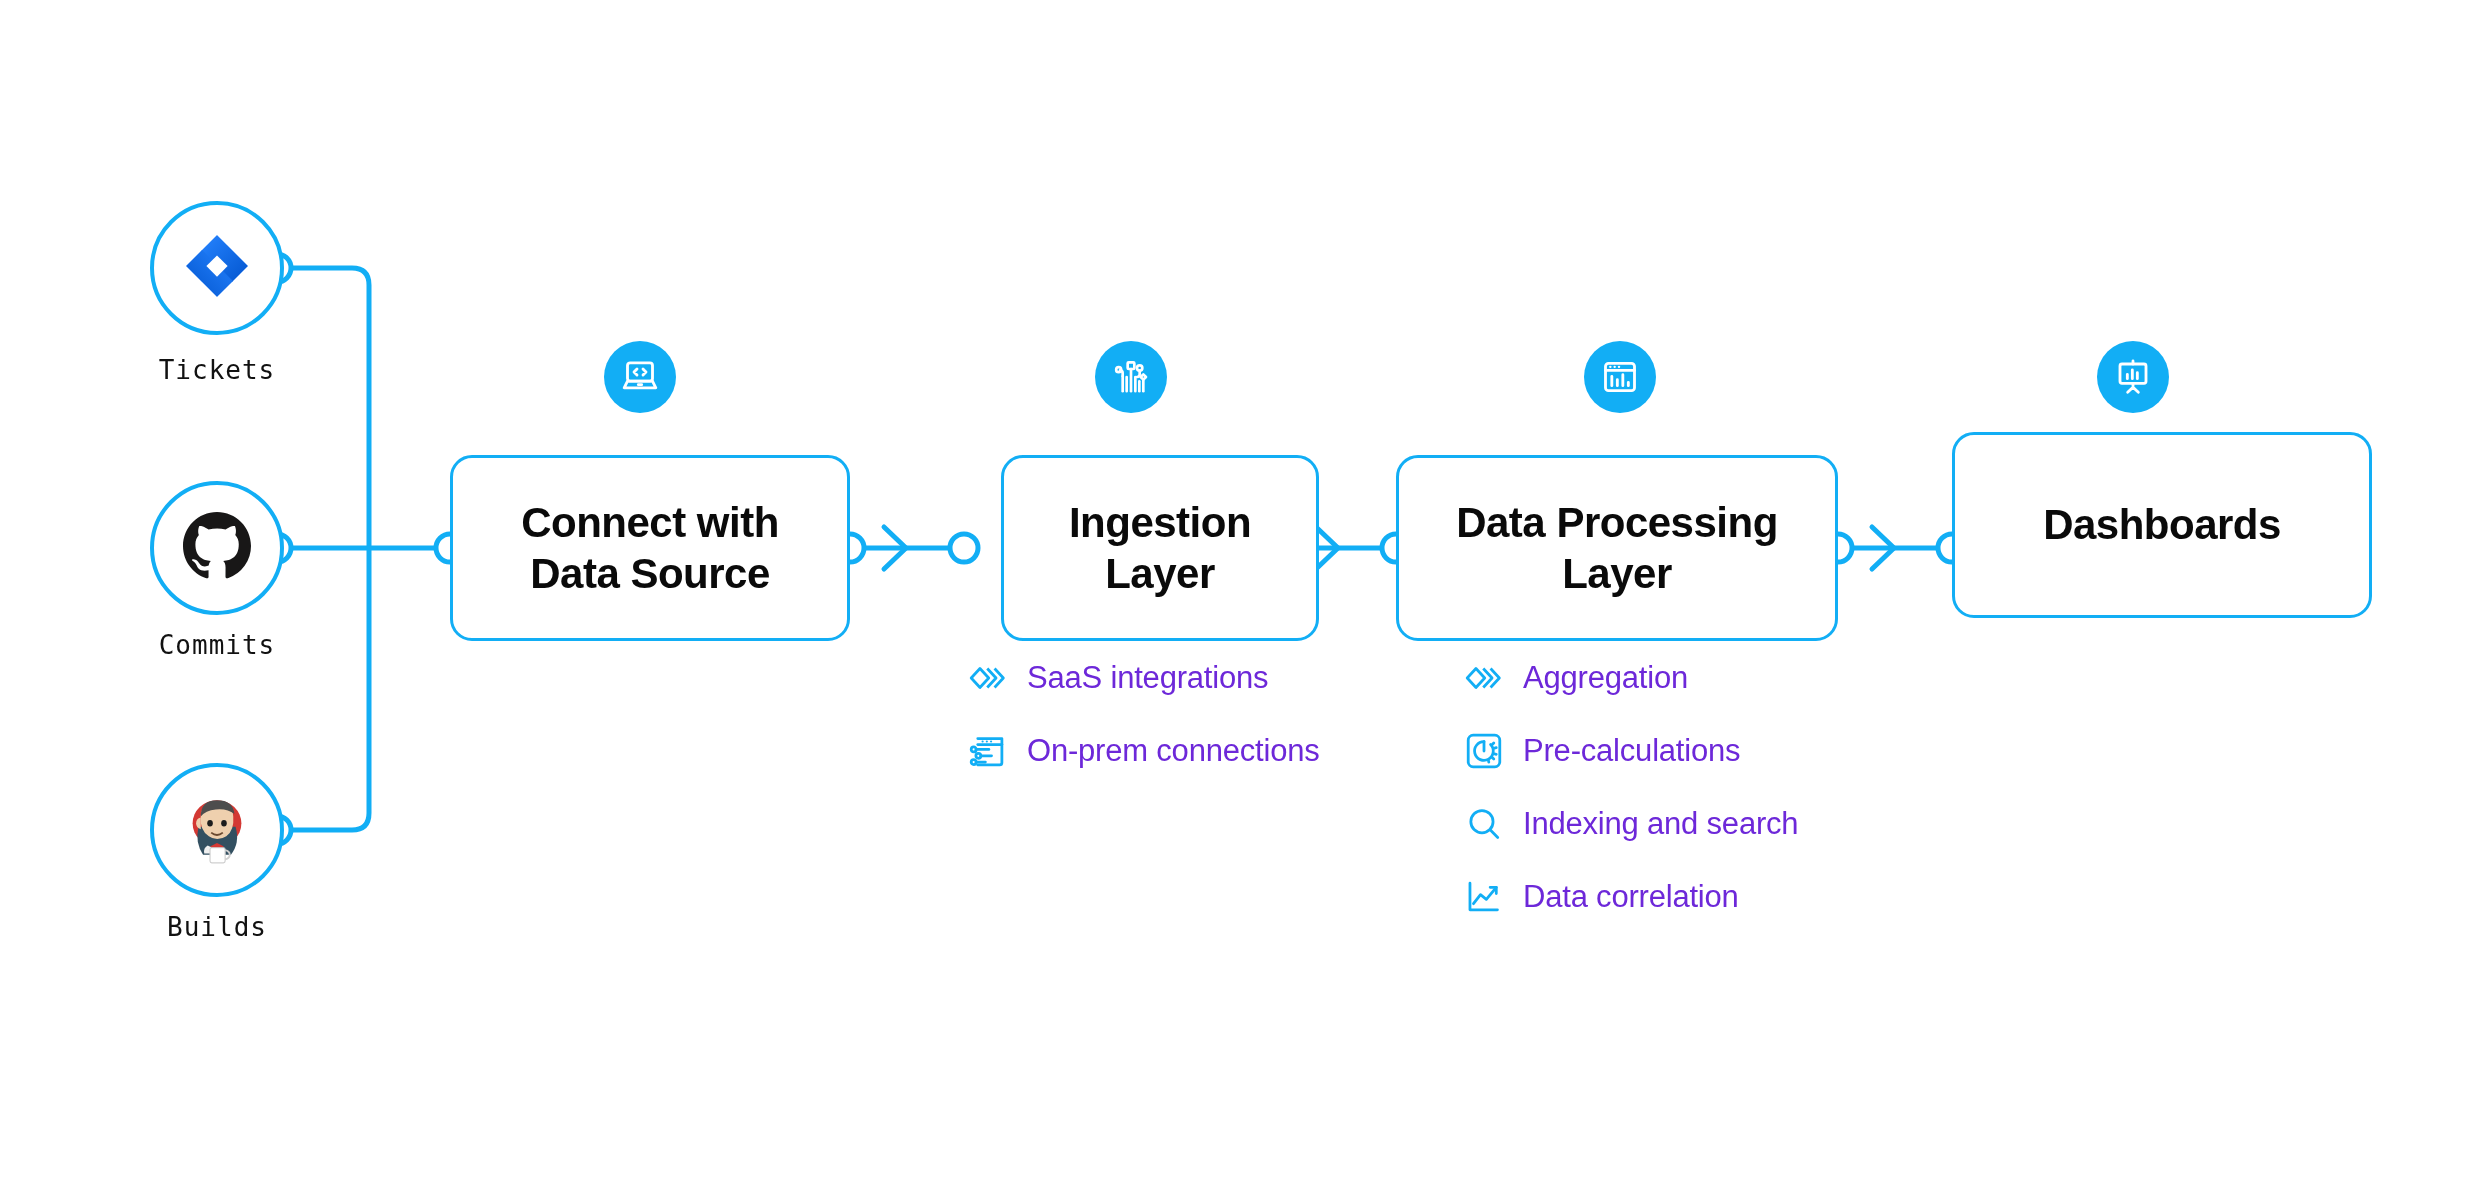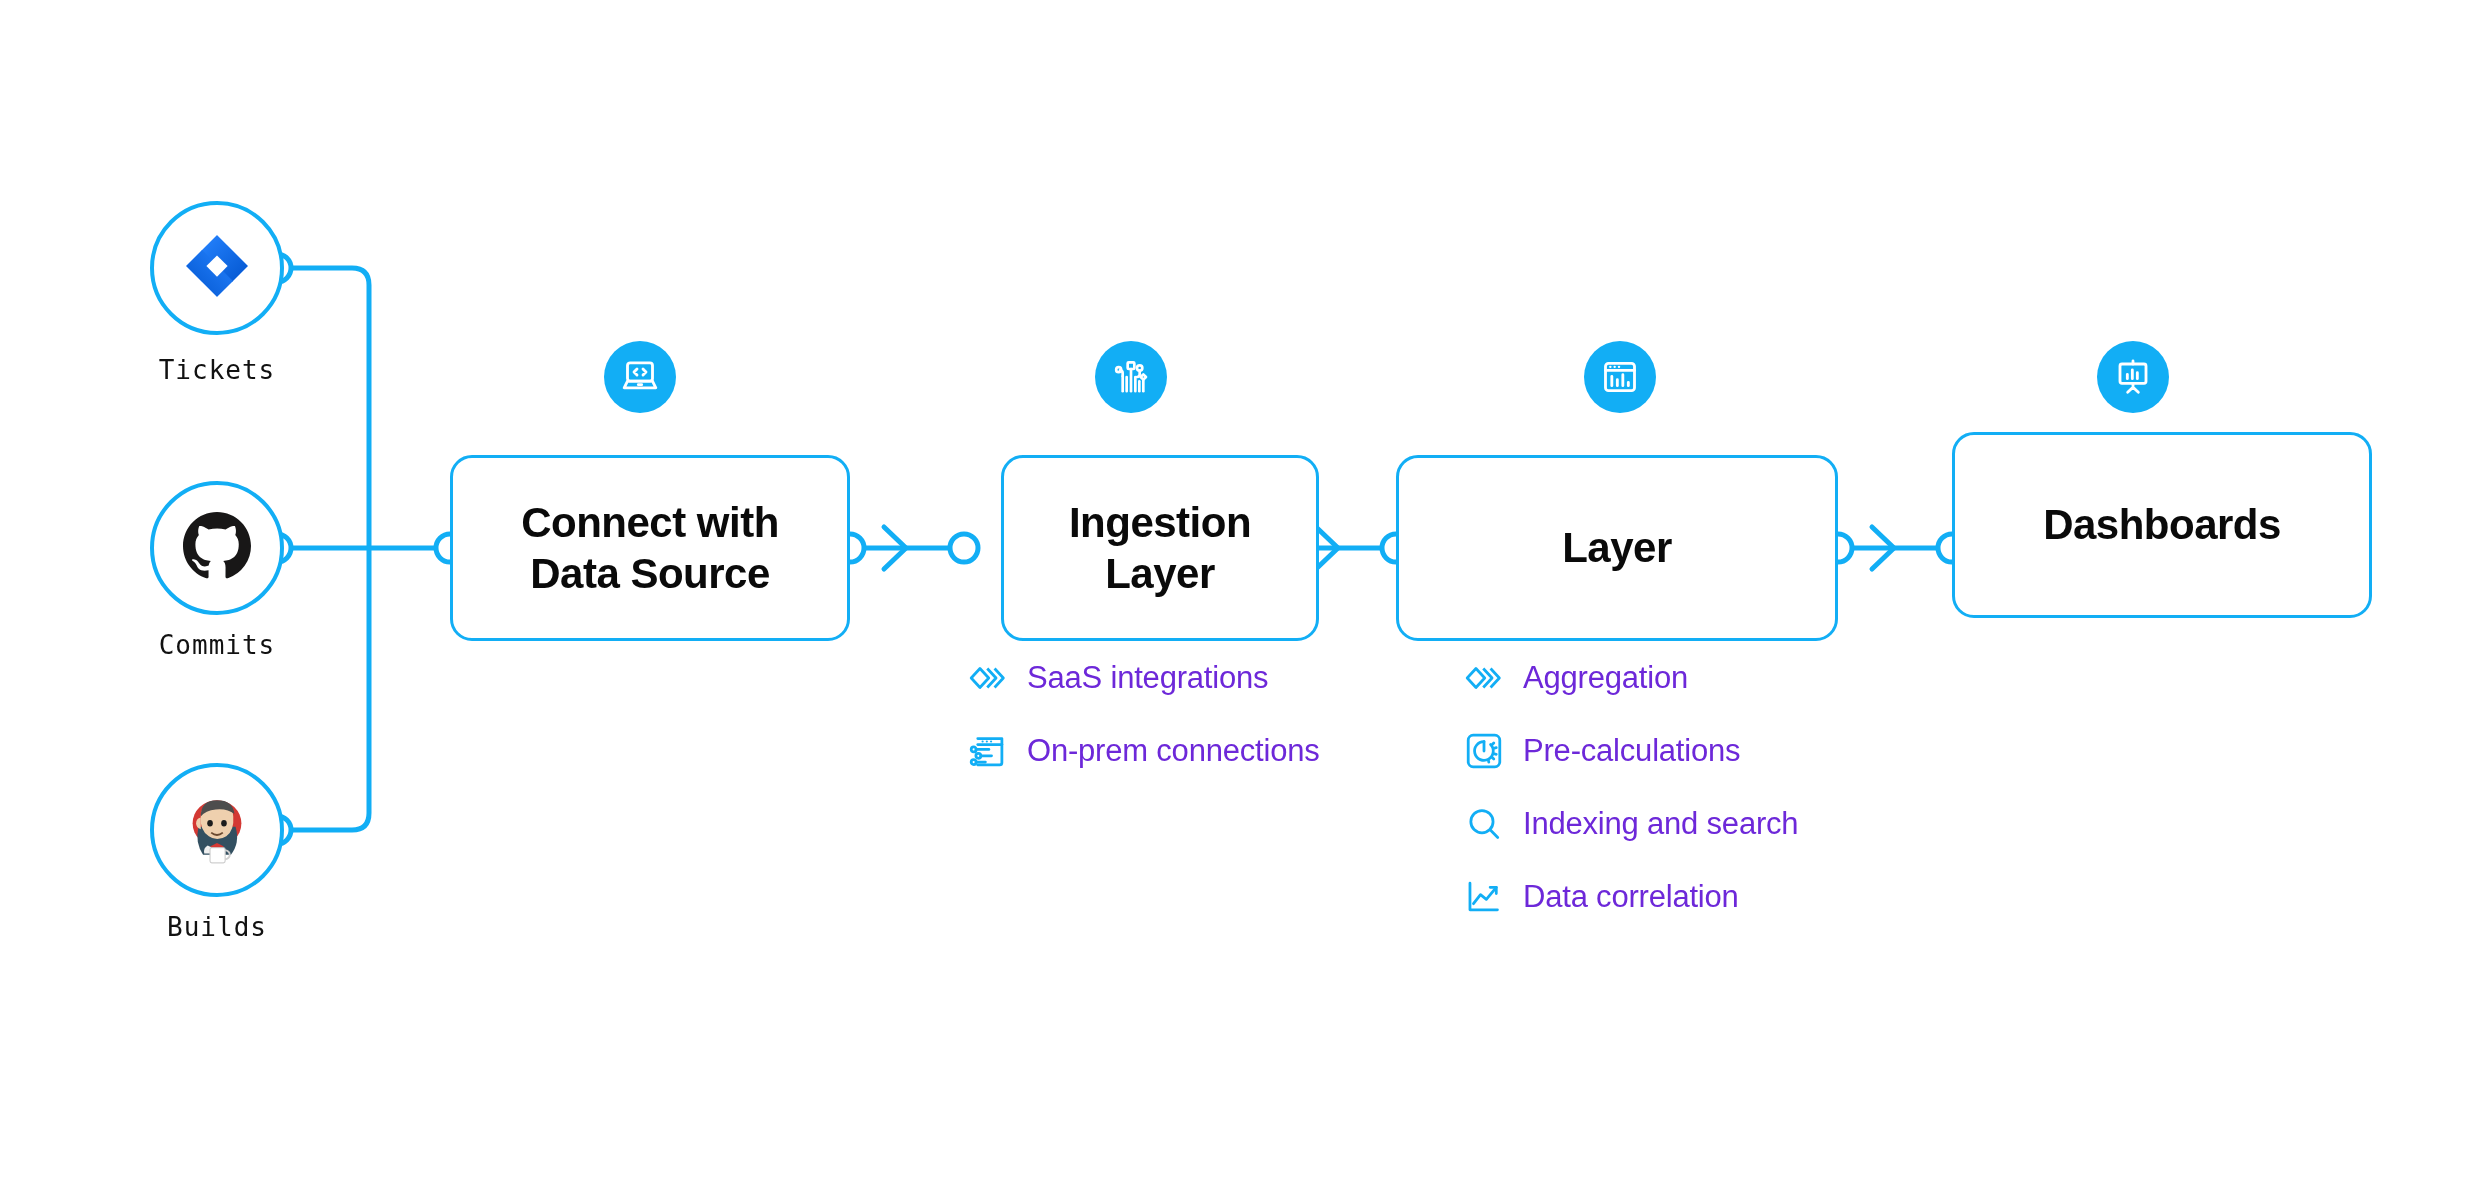--- a/index.html
+++ b/index.html
@@ -202,20 +202,21 @@
       <rect x="3.3" y="3.8" width="17.4" height="16.4" rx="1.8"></rect>
       <path d="M3.3 8 H20.7"></path>
       <circle cx="6.2" cy="5.9" r="0.72" fill="#fff" stroke="none"></circle>
       <circle cx="8.8" cy="5.9" r="0.72" fill="#fff" stroke="none"></circle>
       <circle cx="11.4" cy="5.9" r="0.72" fill="#fff" stroke="none"></circle>
       <path d="M7.1 17.2 V11.6 M10.4 17.2 V13.6 M13.7 17.2 V10.6 M17 17.2 V15.2"></path>
     </svg>
   </div>
   <div class="box" style="left:1396px;top:455px;width:442px;height:186px;">
     <div class="box-title">
+      <div>Data Processing</div>
       <div>Layer</div>
     </div>
   </div>
 
   <div class="features" style="left:1464px;top:655px;">
     <div class="feat">
       <span class="feat-ico">
         <svg width="38" height="38" viewBox="0 0 26 26" fill="none" stroke="#12AEF5" stroke-width="1.9" stroke-linejoin="round">
           <path d="M7.5 6.5 L13.5 13 L7.5 19.5 L1.5 13 Z"></path>
           <path d="M12.5 6.5 L18.5 13 L12.5 19.5"></path>

